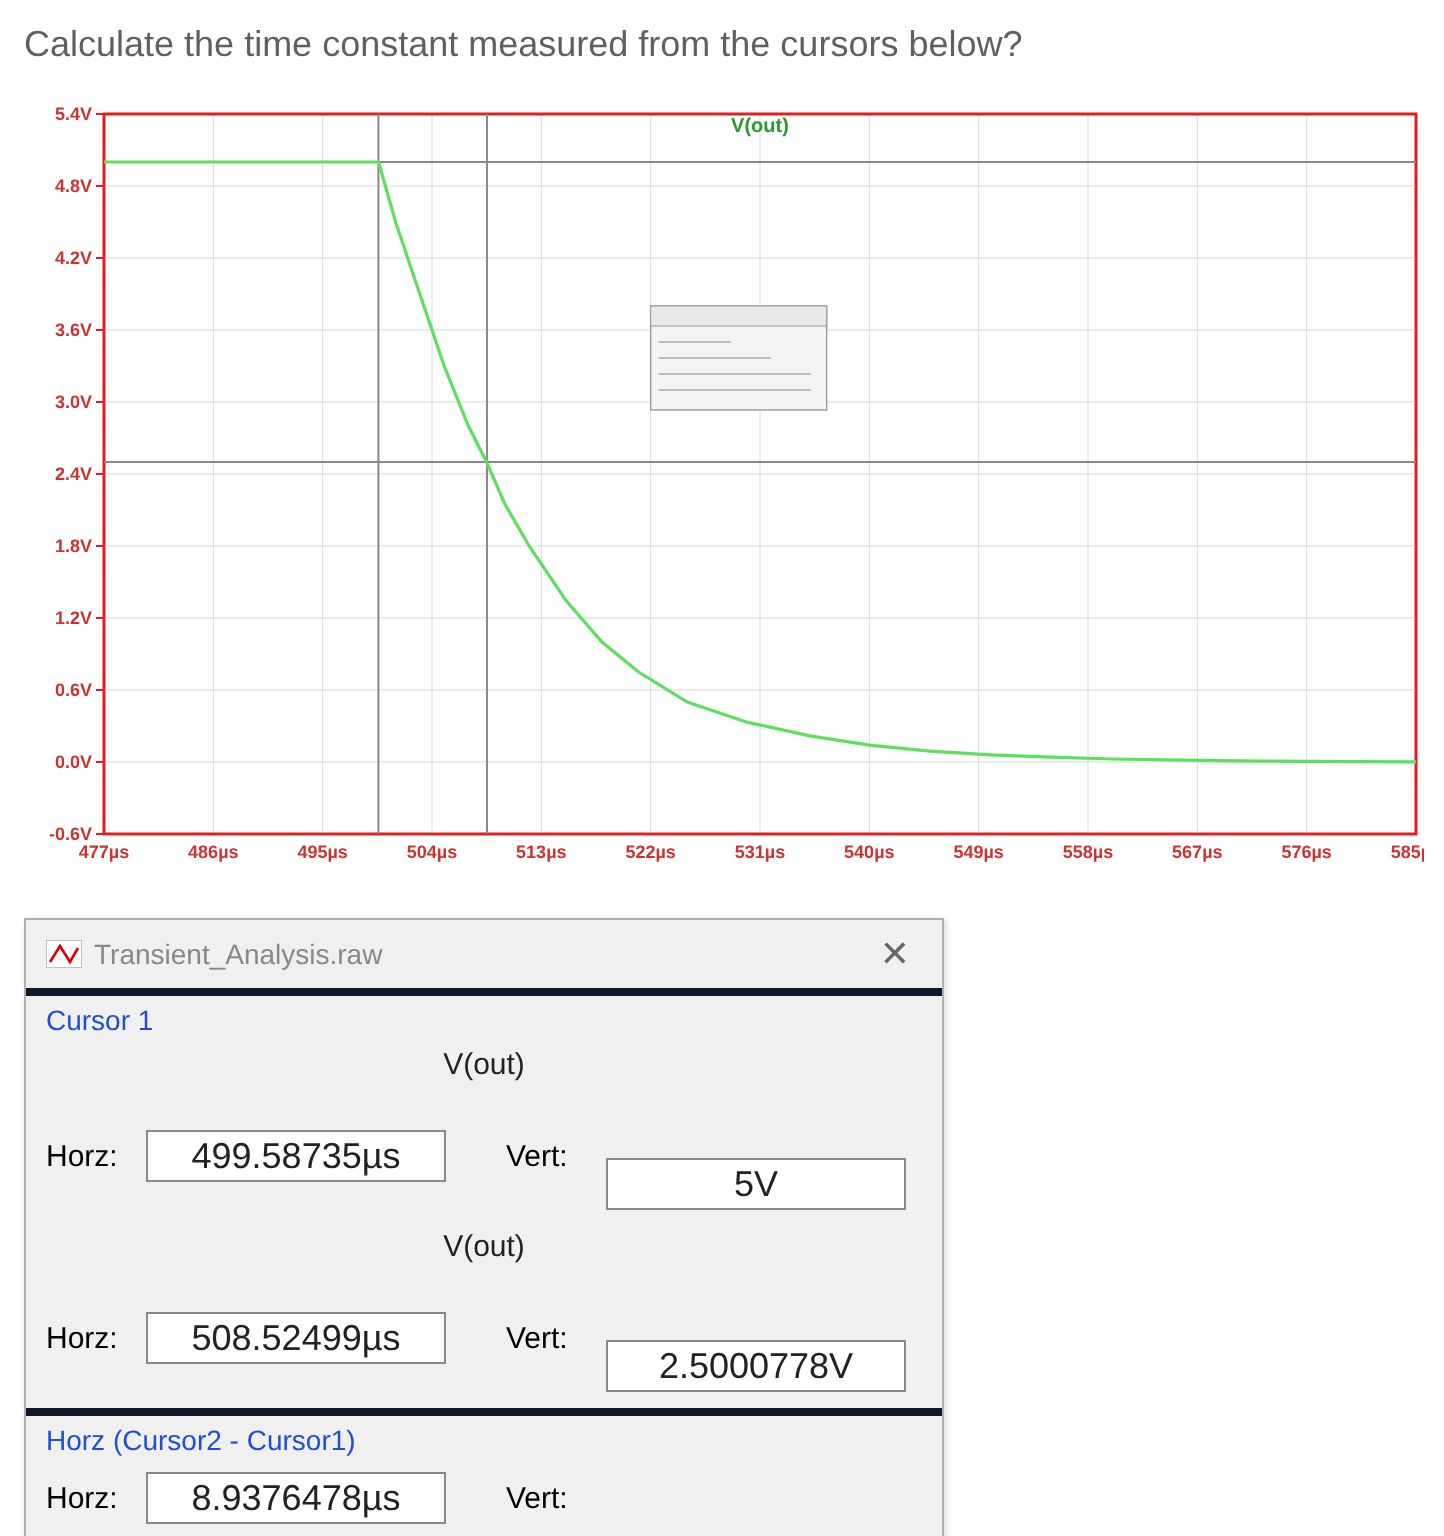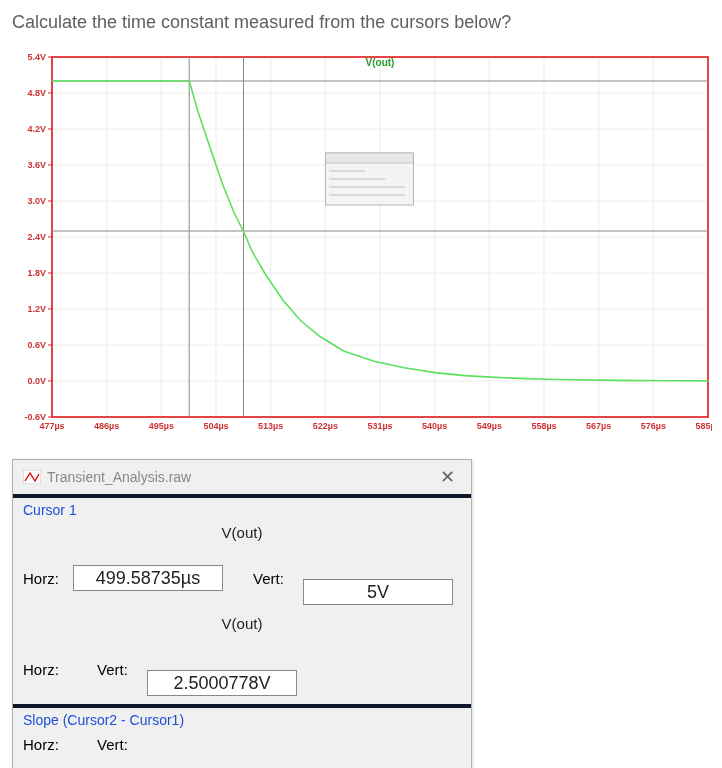--- a/index.html
+++ b/index.html
@@ -184,28 +184,30 @@
     <span class="lbl">Horz:</span>
     <div class="val h">499.58735µs</div>
     <span class="gap"></span>
     <span class="lbl">Vert:</span>
     <div class="val v">5V</div>
   </div>
 
   <div class="vcenter">V(out)</div>
   <div class="row">
     <span class="lbl">Horz:</span>
+    <div class="val h">508.52499µs</div>
     <span class="gap"></span>
     <span class="lbl">Vert:</span>
     <div class="val v">2.5000778V</div>
   </div>
 
-  <div class="section-head">Slope (Cursor2 - Cursor1)</div>
+  <div class="section-head">Horz (Cursor2 - Cursor1)</div>
   <div class="row">
     <span class="lbl">Horz:</span>
+    <div class="val h">8.9376478µs</div>
     <span class="gap"></span>
     <span class="lbl">Vert:</span>
   </div>
   <div class="row">
     <span class="lbl">Slope:</span>
     <span class="gap"></span>
     <span class="lbl" style="width:50px">Freq:</span>
   </div>
 </div>
 

